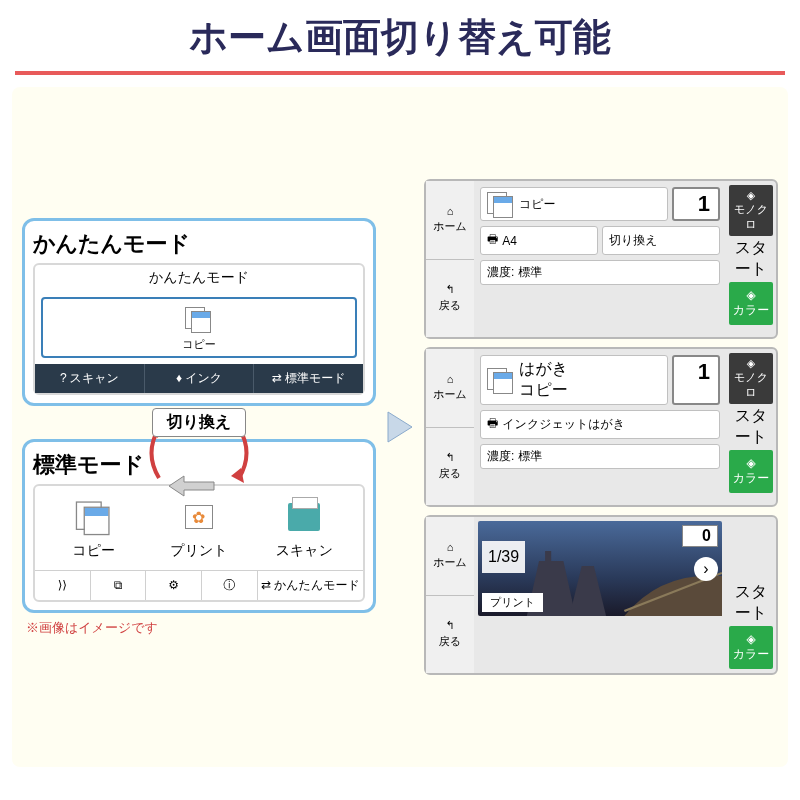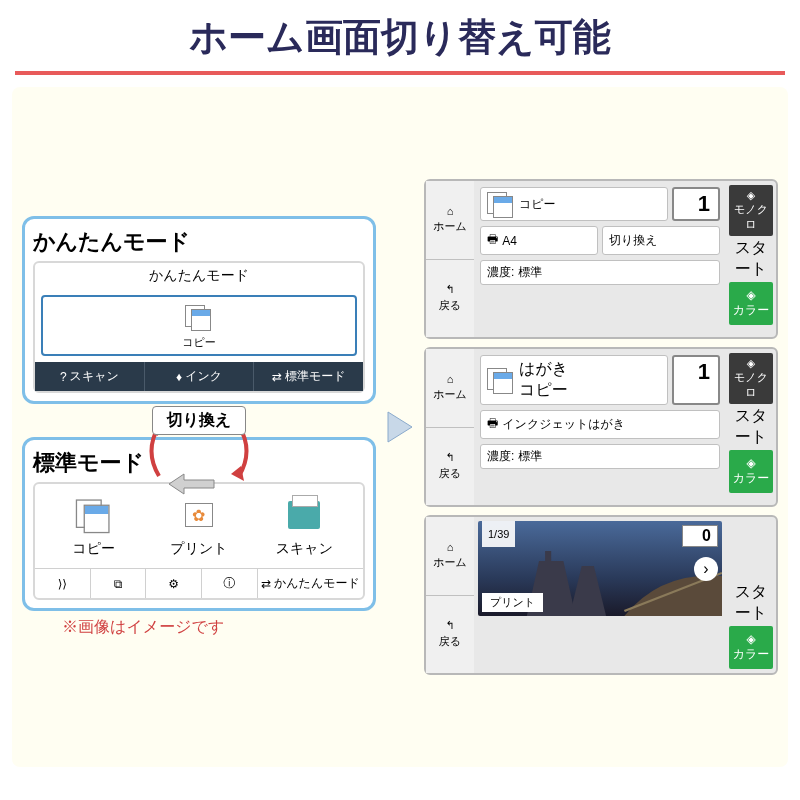--- a/index.html
+++ b/index.html
@@ -46,26 +46,26 @@
 .detail-row { display: flex; gap: 4px; align-items: stretch; }
 .white-box { background: #fff; border: 1px solid #c0c0c0; border-radius: 3px; padding: 3px 6px; font-size: 12px; display: flex; align-items: center; gap: 4px; }
 .count-box { background: #fff; border: 2px solid #888; border-radius: 3px; width: 48px; font-size: 22px; font-weight: bold; text-align: right; padding: 2px 8px; }
 .detail-right { width: 50px; display: flex; flex-direction: column; gap: 2px; padding: 4px 3px; }
 .mono-btn { background: #3a3a3a; color: #fff; font-size: 11px; text-align: center; padding: 4px 0; border-radius: 2px; }
 .start-label { font-size: 16px; text-align: center; }
 .color-btn { background: #2aaa4a; color: #fff; font-size: 12px; text-align: center; padding: 6px 0; border-radius: 2px; }
 
 .photo-panel .detail-main { padding: 4px; }
 .photo-img { background: linear-gradient(180deg, #4a6a9a 0%, #2a3a5a 60%, #1a1a2a 100%); height: 95px; border-radius: 2px; position: relative; }
-.photo-counter { position: absolute; top: 0; left: 4px; background: rgba(255,255,255,0.9); padding: 7px 6px; font-size: 11px; }
+.photo-counter { position: absolute; top: 20px; left: 4px; background: rgba(255,255,255,0.9); padding: 7px 6px; font-size: 16px; }
 .photo-count-box { position: absolute; top: 4px; right: 4px; background: #fff; border: 1px solid #888; width: 36px; text-align: right; padding: 1px 6px; font-size: 16px; font-weight: bold; }
 .photo-next { position: absolute; right: 4px; top: 50%; transform: translateY(-50%); background: #fff; border-radius: 50%; width: 24px; height: 24px; display: flex; align-items: center; justify-content: center; }
 .photo-total { position: absolute; bottom: 4px; left: 4px; background: #fff; padding: 2px 8px; font-size: 11px; }
 
-.footnote { font-size: 16px; color: #d04040; margin-top: 6px; padding-left: 4px; margin-left: 36px; }
+.footnote { font-size: 13px; color: #d04040; margin-top: 6px; padding-left: 4px; }
 
 .icon-copy { display: inline-block; width: 28px; height: 24px; position: relative; }
 .icon-copy::before, .icon-copy::after { content: ''; position: absolute; border: 1.5px solid #888; background: #fff; }
 .icon-copy::before { width: 18px; height: 20px; top: 0; left: 0; }
 .icon-copy::after { width: 18px; height: 20px; top: 4px; left: 6px; background: linear-gradient(180deg, #6aaae8 0%, #6aaae8 30%, #fff 30%); }
 
 .icon-sd { display: inline-block; width: 28px; height: 24px; position: relative; }
 .icon-sd::before { content: ''; position: absolute; width: 20px; height: 18px; border: 1.5px solid #888; background: #fff; top: 0; left: 0; }
 .icon-sd::after { content: ''; position: absolute; width: 10px; height: 14px; background: #4a4a4a; top: 8px; left: 16px; border-radius: 1px; }
 

